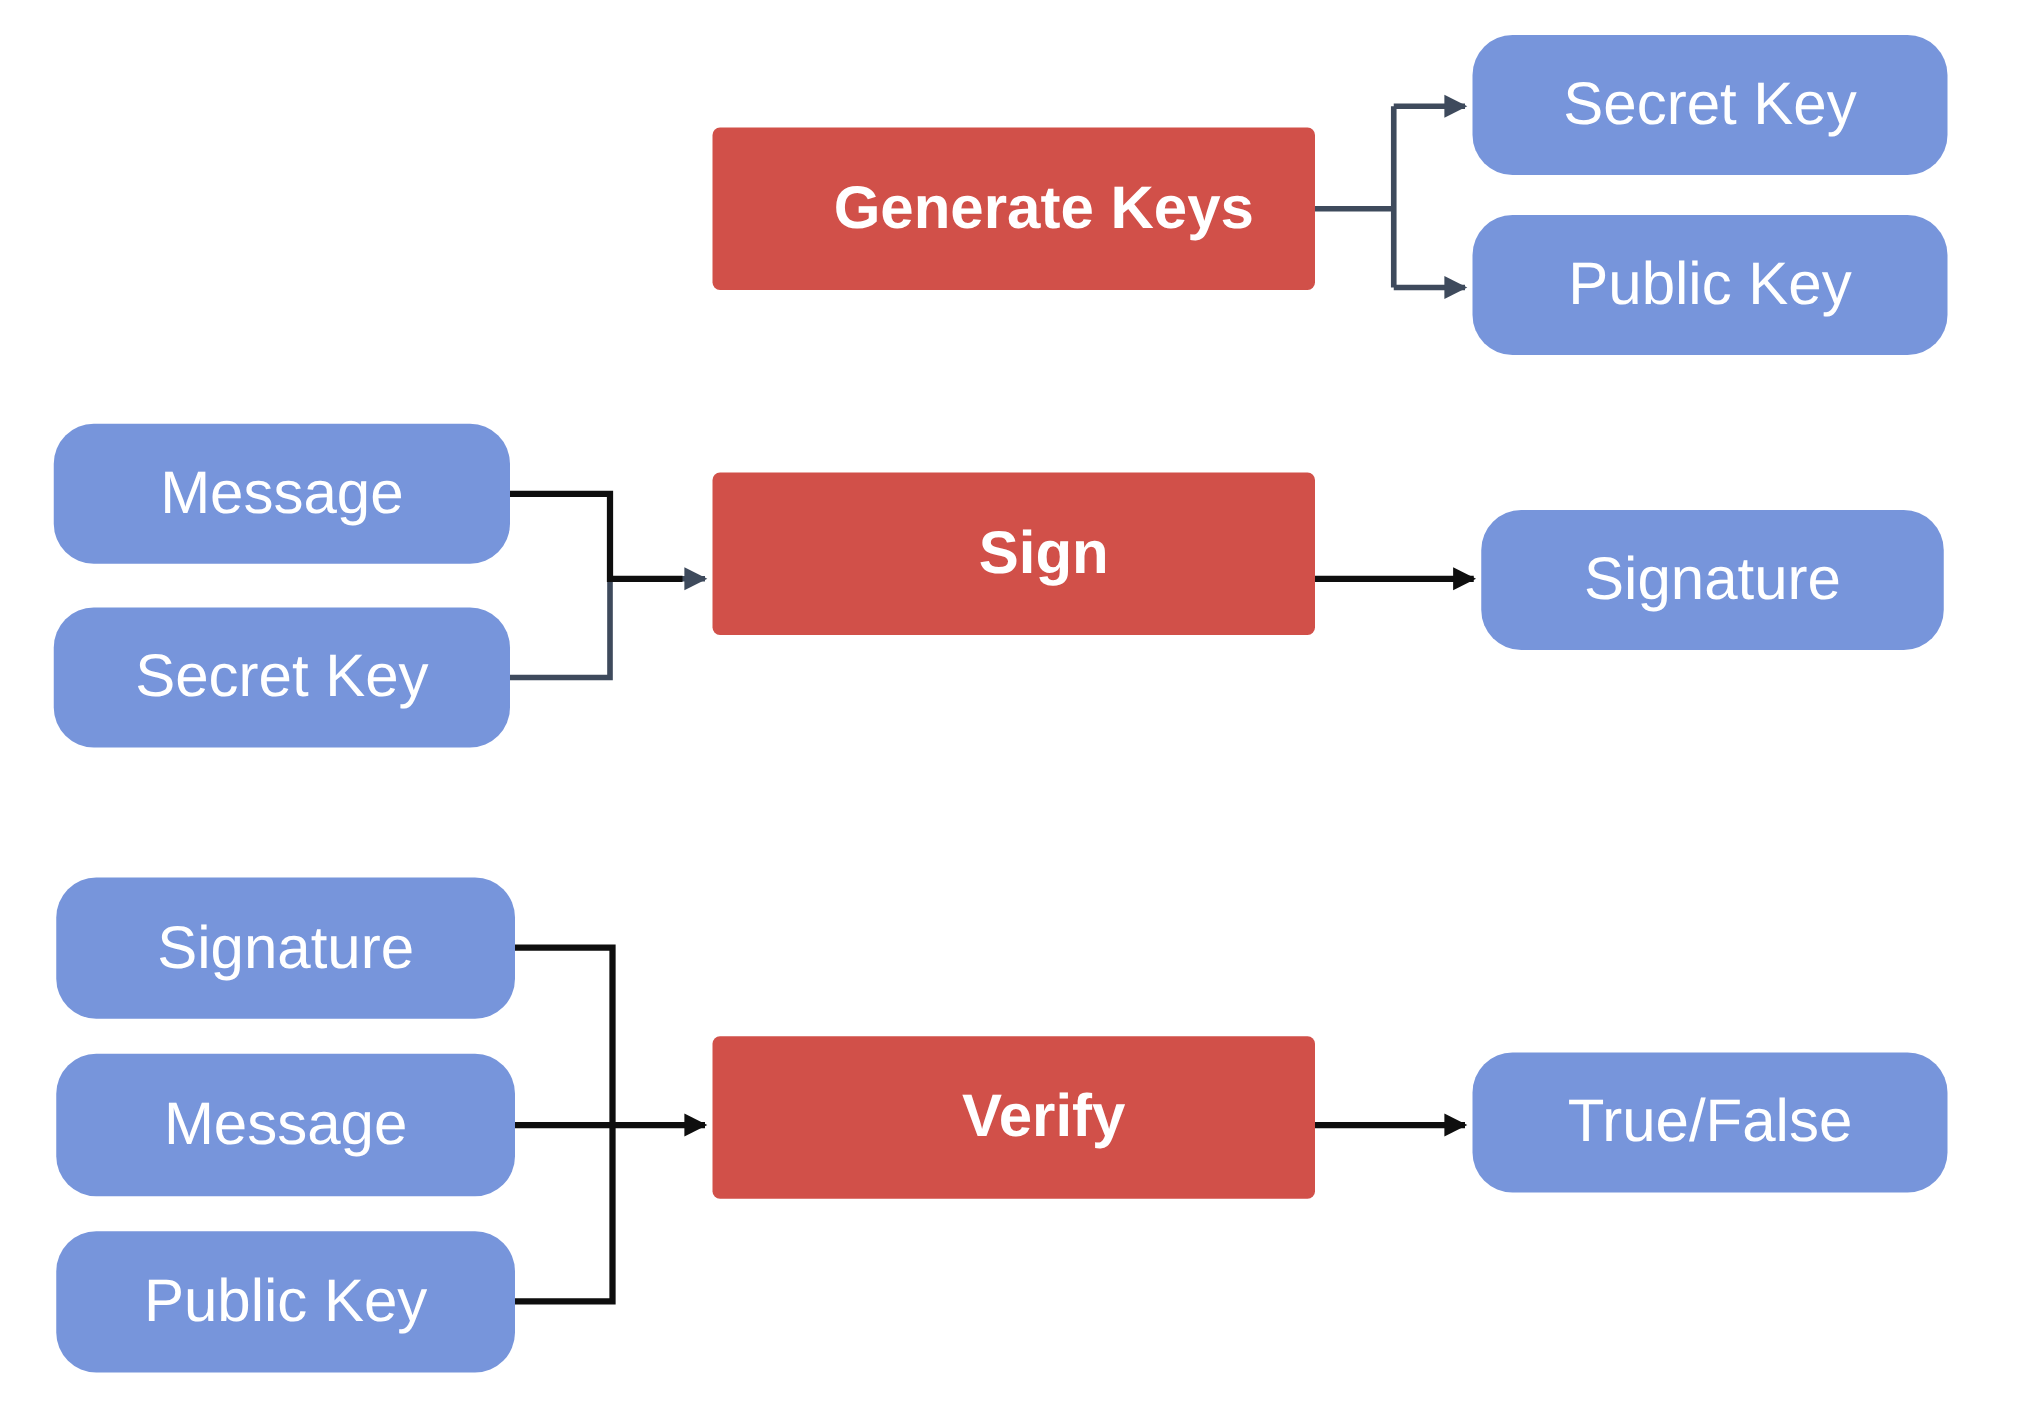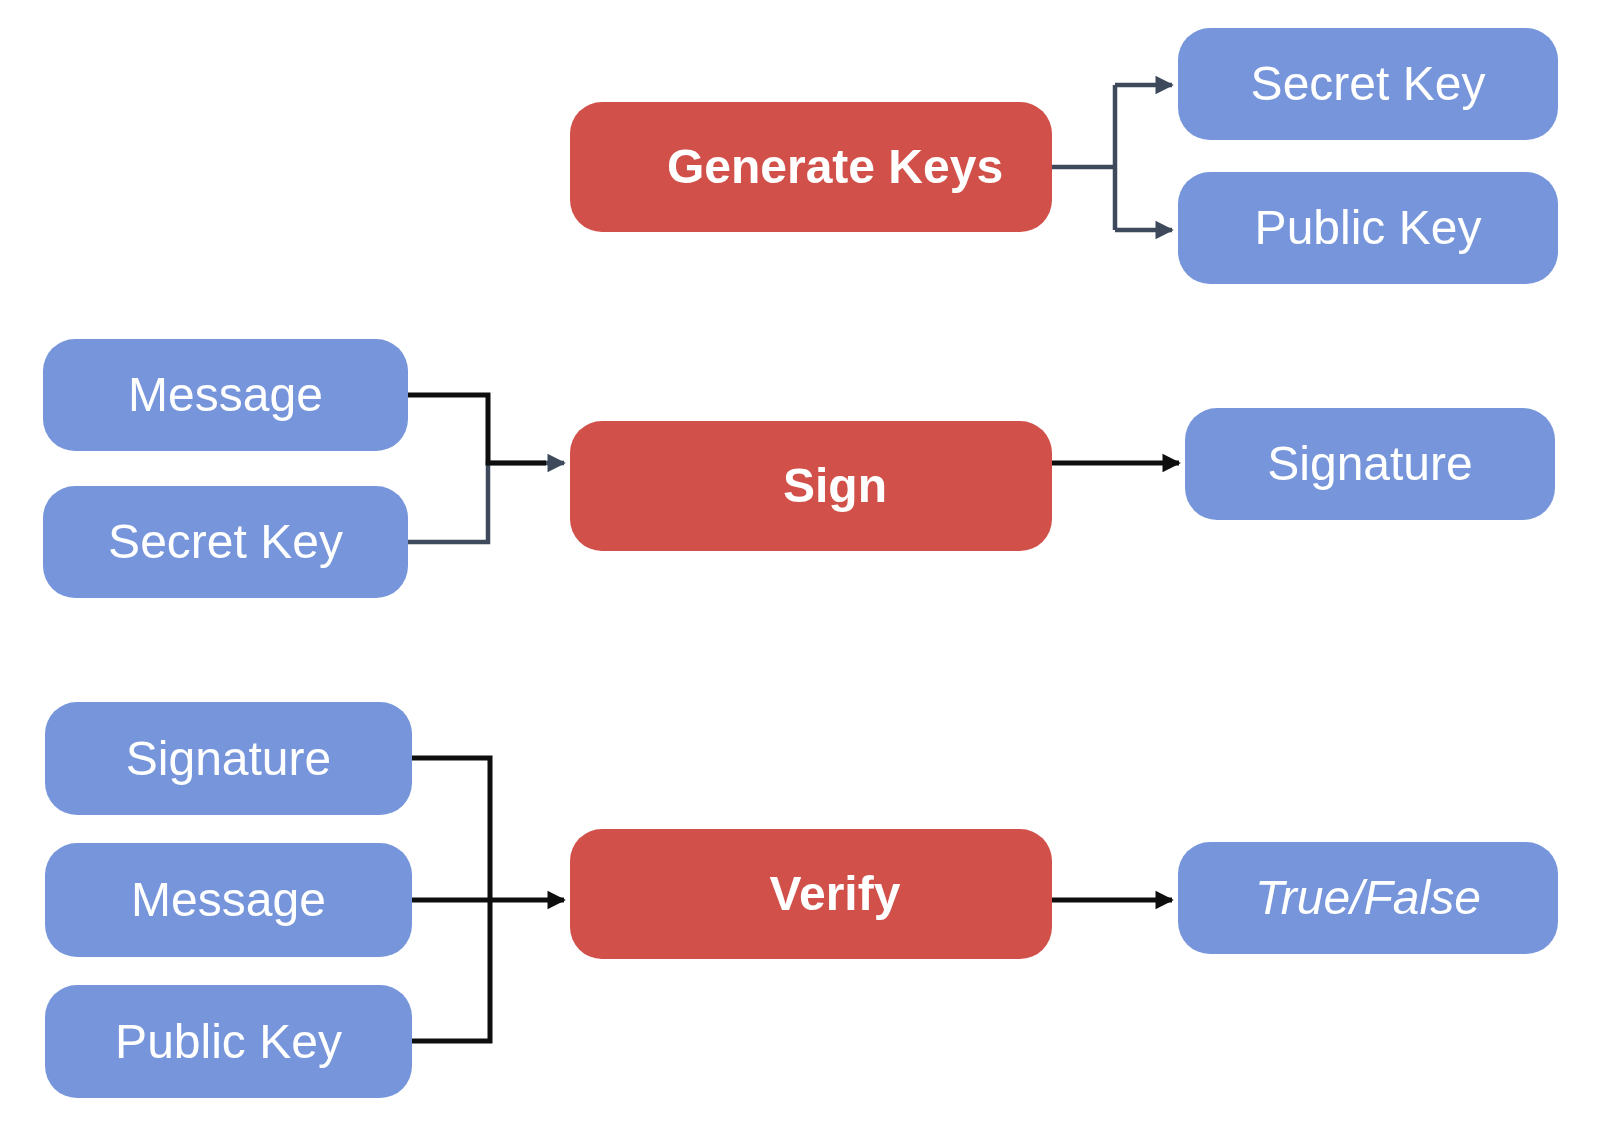--- a/index.html
+++ b/index.html
@@ -28,36 +28,36 @@
     position:absolute;
     display:flex;align-items:center;justify-content:center;
     color:var(--text);
     font-size:48px;
     line-height:1;
     white-space:nowrap;
     box-sizing:border-box;
     user-select:none;
   }
   .node.data{background:var(--blue);border-radius:32px;font-weight:400;}
-  .node.process{background:var(--red);border-radius:32px;font-weight:700;padding-left:48px;}
+  .node.process{background:var(--red);border-radius:6px;font-weight:700;padding-left:48px;}
 
   #n-generate-keys   {left:570px;  top:102px; width:482px; height:130px;}
   #n-secret-key-out  {left:1178px; top:28px;  width:380px; height:112px;}
   #n-public-key-out  {left:1178px; top:172px; width:380px; height:112px;}
 
   #n-message-sign    {left:43px;   top:339px; width:365px; height:112px;}
   #n-secret-key-sign {left:43px;   top:486px; width:365px; height:112px;}
-  #n-sign            {left:570px;  top:421px; width:482px; height:130px;}
+  #n-sign            {left:570px;  top:378px; width:482px; height:130px;}
   #n-signature-out   {left:1185px; top:408px; width:370px; height:112px;}
 
   #n-signature-verify{left:45px;   top:702px; width:367px; height:113px;}
   #n-message-verify  {left:45px;   top:843px; width:367px; height:114px;}
   #n-public-key-verify{left:45px;  top:985px; width:367px; height:113px;}
   #n-verify          {left:570px;  top:829px; width:482px; height:130px;}
-  #n-true-false      {left:1178px; top:842px; width:380px; height:112px;font-style:italic;}
+  #n-true-false      {left:1178px; top:842px; width:380px; height:112px;}
 </style>
 </head>
 <body>
 
 <div class="canvas">
 
   <svg class="connector-layer" width="1618" height="1132" viewBox="0 0 1618 1132" xmlns="http://www.w3.org/2000/svg">
     <defs>
       <marker id="head-dark" viewBox="0 0 12 12" refX="10" refY="6" markerWidth="24" markerHeight="22" orient="auto" markerUnits="userSpaceOnUse">
         <path class="head-slate" d="M1,1 L11,6 L1,11 Z"></path>

